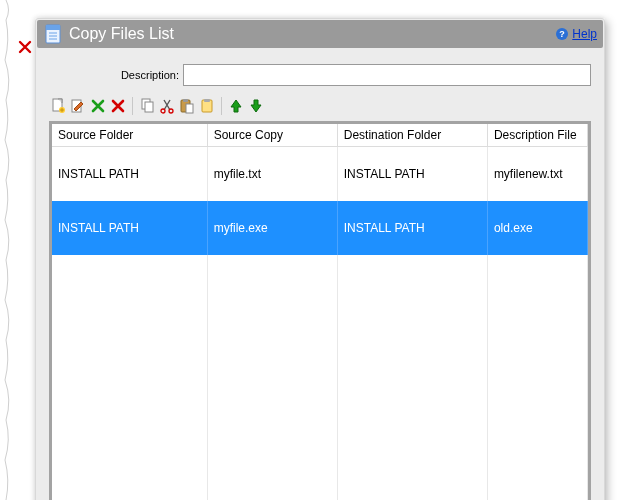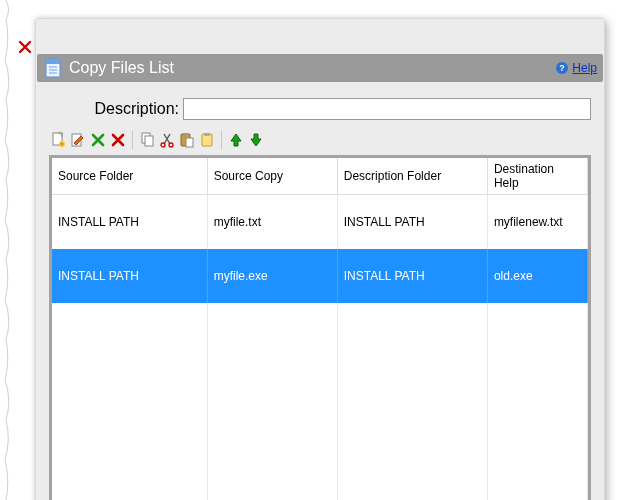--- a/index.html
+++ b/index.html
@@ -37,21 +37,20 @@
       padding: 1px;
     }
     .titlebar {
       background: #9a9a9a;
       height: 28px;
       display: flex;
       align-items: center;
       padding: 0 6px;
       gap: 6px;
       border-radius: 2px;
-      margin-top: 34px;
     }
     .title-icon {
       width: 20px;
       height: 20px;
       flex-shrink: 0;
     }
     .title-text {
       color: #ffffff;
       font-size: 16px;
       font-weight: normal;
@@ -77,21 +76,21 @@
     .field-row {
       display: flex;
       align-items: center;
       gap: 4px;
       margin-bottom: 8px;
     }
     .field-label {
       width: 130px;
       text-align: right;
       color: #000;
-      font-size: 16px;
+      font-size: 11px;
     }
     .field-input {
       flex: 1;
       height: 22px;
       border: 1px solid #999;
       padding: 2px 4px;
       font-size: 12px;
       background: #fff;
     }
     .toolbar {
@@ -298,22 +297,22 @@
         <colgroup id="grid-cols">
               <col style="width: 155px;">
               <col style="width: 130px;">
               <col style="width: 150px;">
               <col style="width: 100px;">
             </colgroup>
         <thead>
               <tr id="grid-head">
                 <th>Source Folder</th>
                 <th>Source Copy</th>
-                <th>Description Folder</th>
-                <th>Destination Help</th>
+                <th>Destination Folder</th>
+                <th>Description File</th>
               </tr>
             </thead>
         <tbody id="grid-body-rows">
               <tr>
                 <td>INSTALL PATH</td>
                 <td>myfile.txt</td>
                 <td>INSTALL PATH</td>
                 <td>myfilenew.txt</td>
               </tr>
               <tr class="selected">

